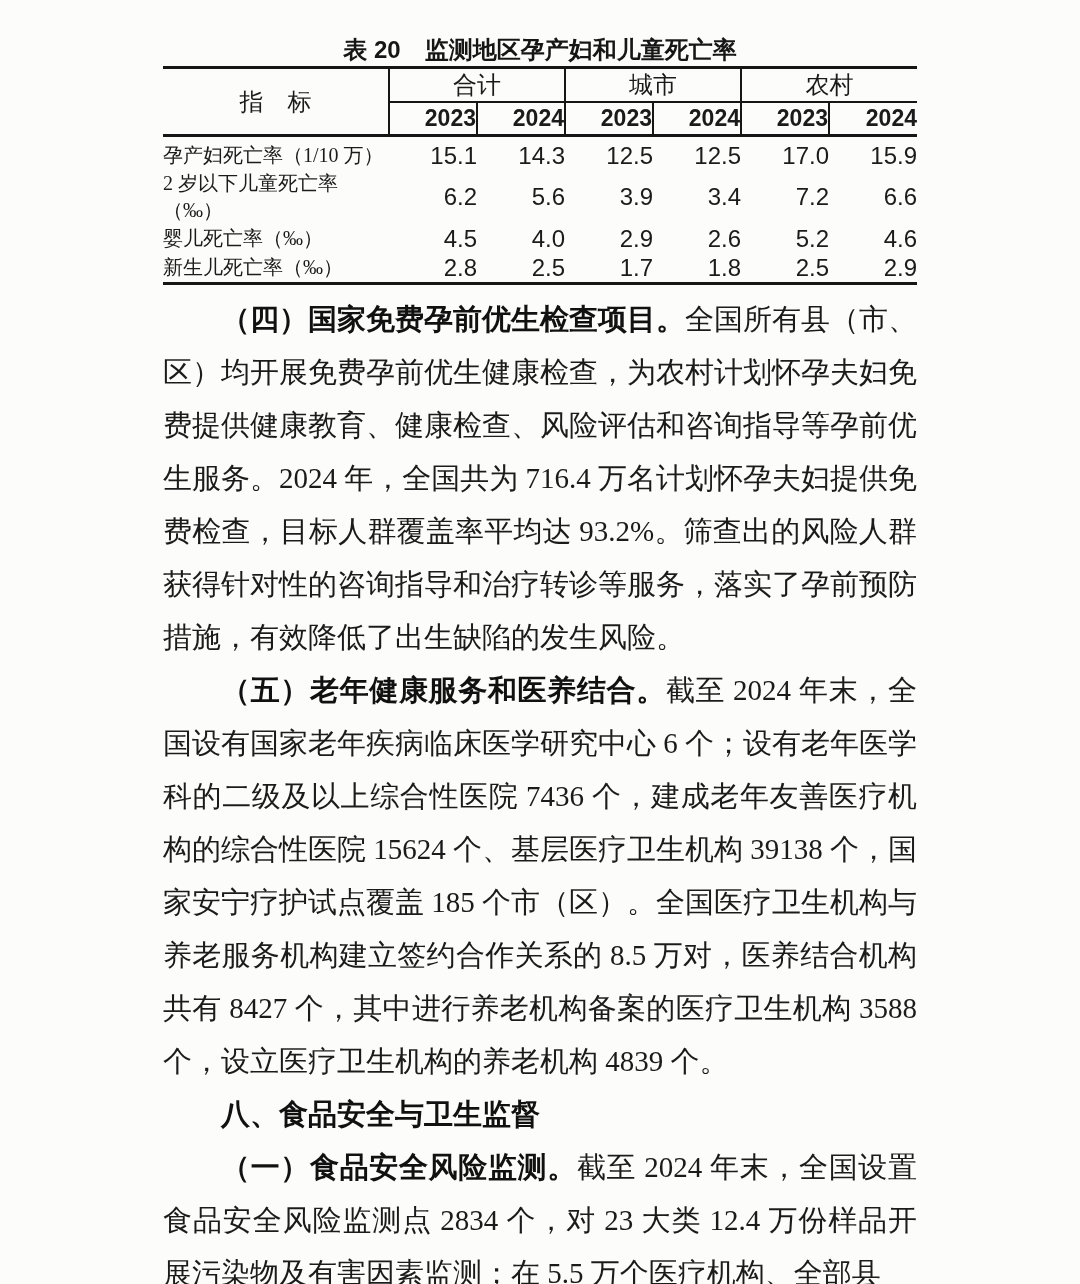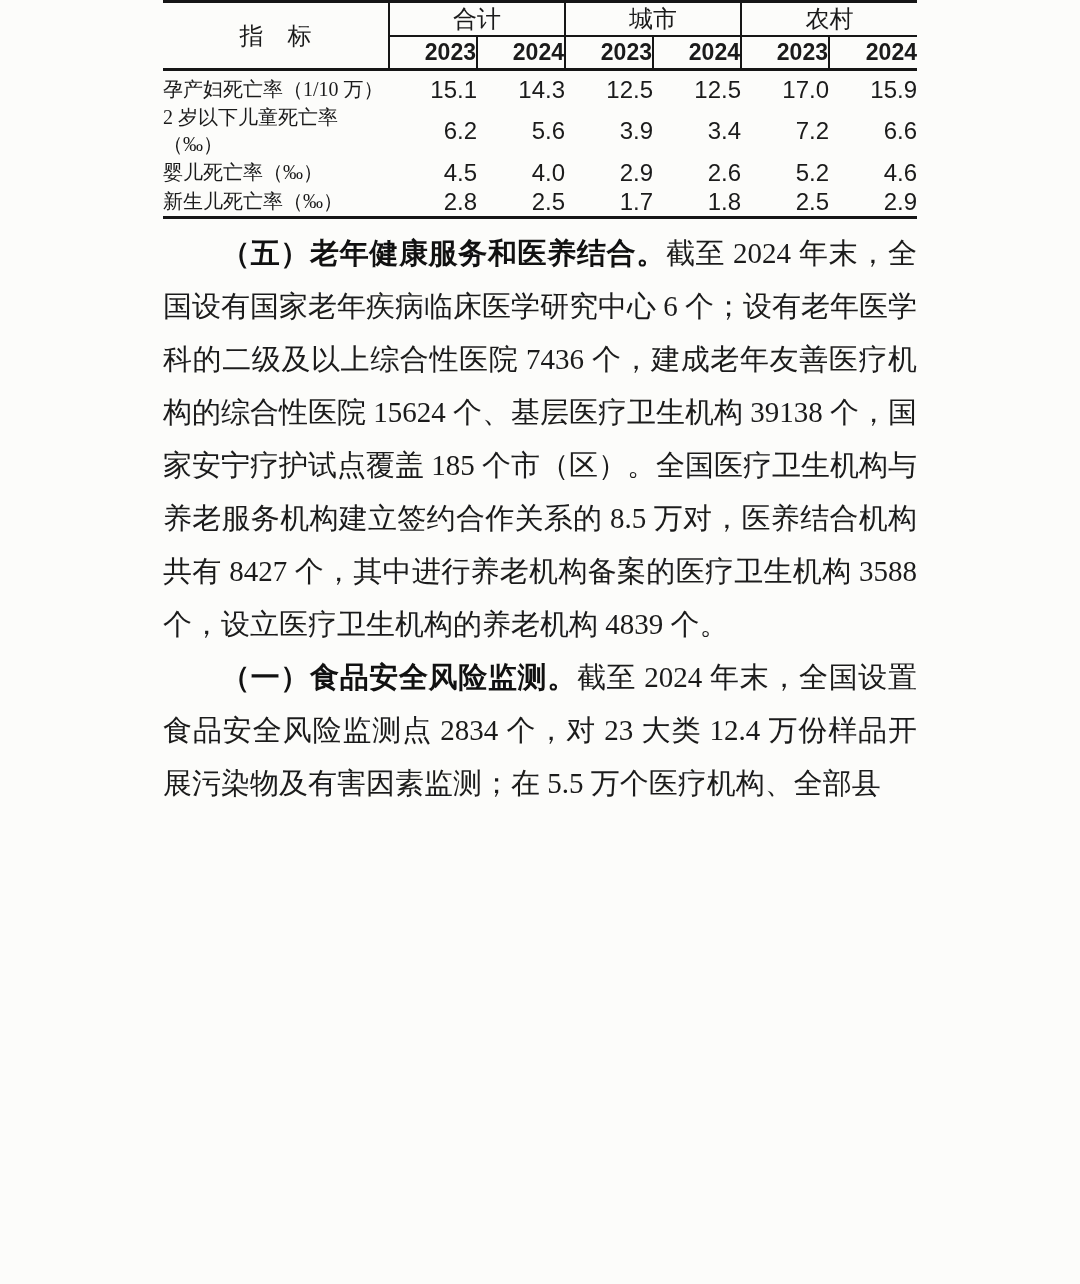--- a/index.html
+++ b/index.html
@@ -93,20 +93,21 @@
     font-family: "Liberation Sans", "DejaVu Sans", sans-serif;
     color: #111;
   }
 </style>
 </head>
 <body>
 
 <div class="page">
   <div class="content">
 
+    <div class="table-caption">表 20　监测地区孕产妇和儿童死亡率</div>
 
     <table class="stats-table">
       <colgroup>
         <col class="c-ind">
         <col class="c-val">
           <col class="c-val">
         <col class="c-val">
           <col class="c-val">
         <col class="c-val">
           <col class="c-val">
@@ -162,21 +163,23 @@
           <td class="row-val">1.7</td>
           <td class="row-val">1.8</td>
           <td class="row-val">2.5</td>
           <td class="row-val">2.9</td>
         </tr>
       </tbody>
     </table>
 
     <div class="body-text">
 
+      <p class="para"><span class="lead">（四）国家免费孕前优生检查项目。</span><span>全国所有县（市、区）均开展免费孕前优生健康检查，为农村计划怀孕夫妇免费提供健康教育、健康检查、风险评估和咨询指导等孕前优生服务。2024 年，全国共为 716.4 万名计划怀孕夫妇提供免费检查，目标人群覆盖率平均达 93.2%。筛查出的风险人群获得针对性的咨询指导和治疗转诊等服务，落实了孕前预防措施，有效降低了出生缺陷的发生风险。</span></p>
 
       <p class="para"><span class="lead">（五）老年健康服务和医养结合。</span><span>截至 2024 年末，全国设有国家老年疾病临床医学研究中心 6 个；设有老年医学科的二级及以上综合性医院 7436 个，建成老年友善医疗机构的综合性医院 15624 个、基层医疗卫生机构 39138 个，国家安宁疗护试点覆盖 185 个市（区）。全国医疗卫生机构与养老服务机构建立签约合作关系的 8.5 万对，医养结合机构共有 8427 个，其中进行养老机构备案的医疗卫生机构 3588 个，设立医疗卫生机构的养老机构 4839 个。</span></p>
 
+      <h2 class="section-heading">八、食品安全与卫生监督</h2>
 
       <p class="para"><span class="lead">（一）食品安全风险监测。</span><span>截至 2024 年末，全国设置食品安全风险监测点 2834 个，对 23 大类 12.4 万份样品开展污染物及有害因素监测；在 5.5 万个医疗机构、全部县</span></p>
 
     </div>
   </div>
 </div>
 
 </body></html>

